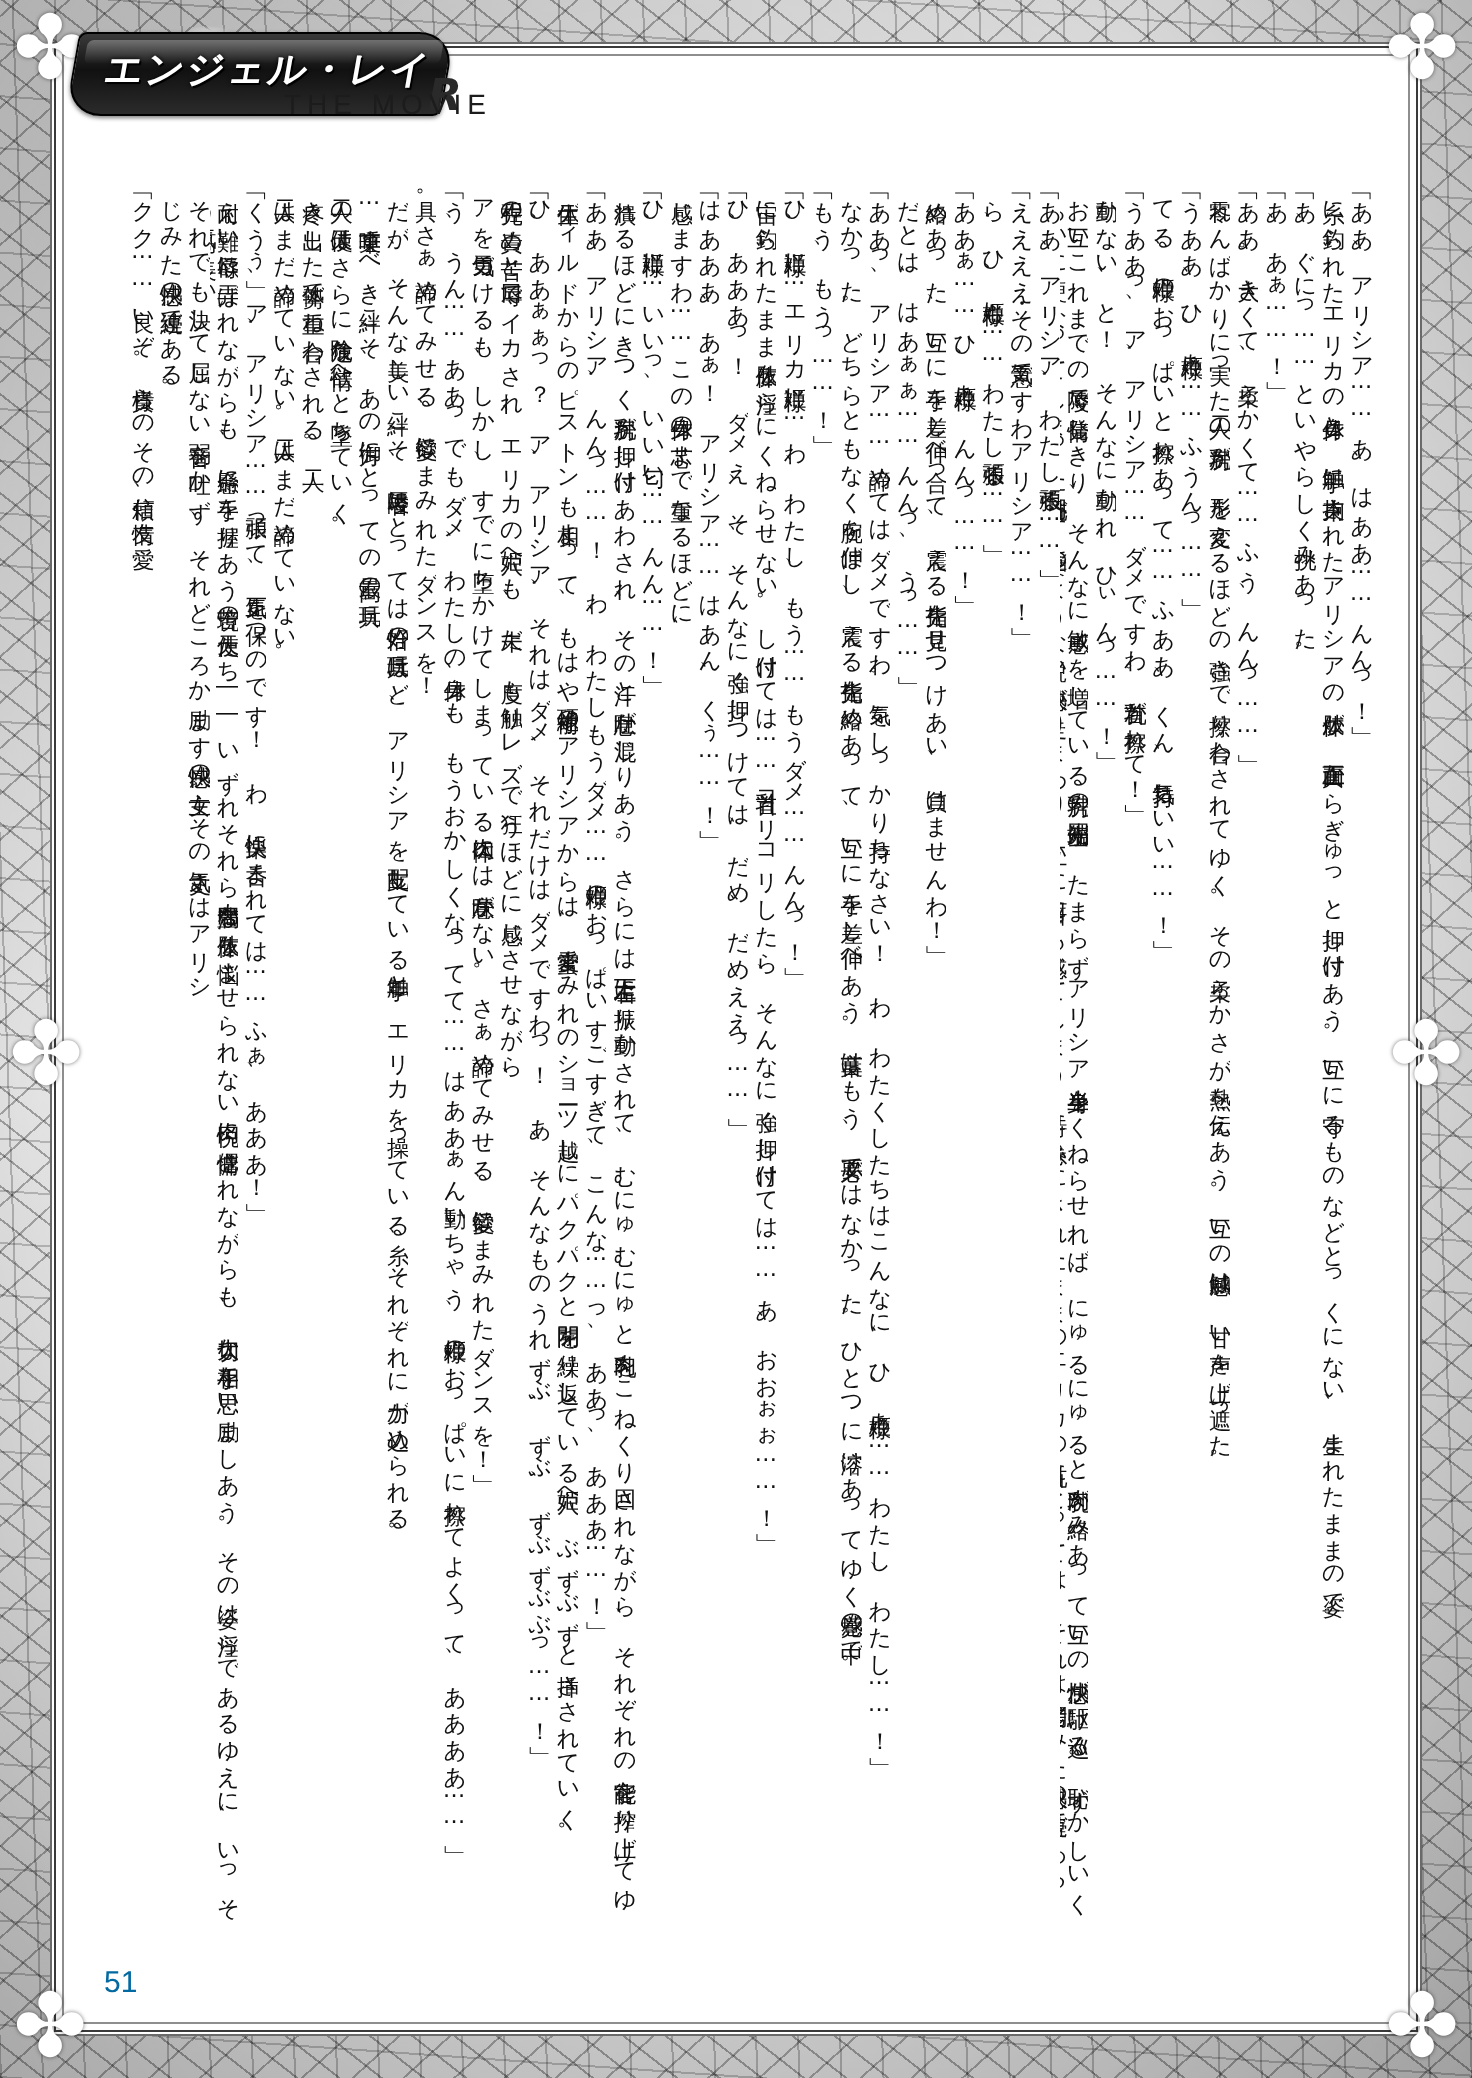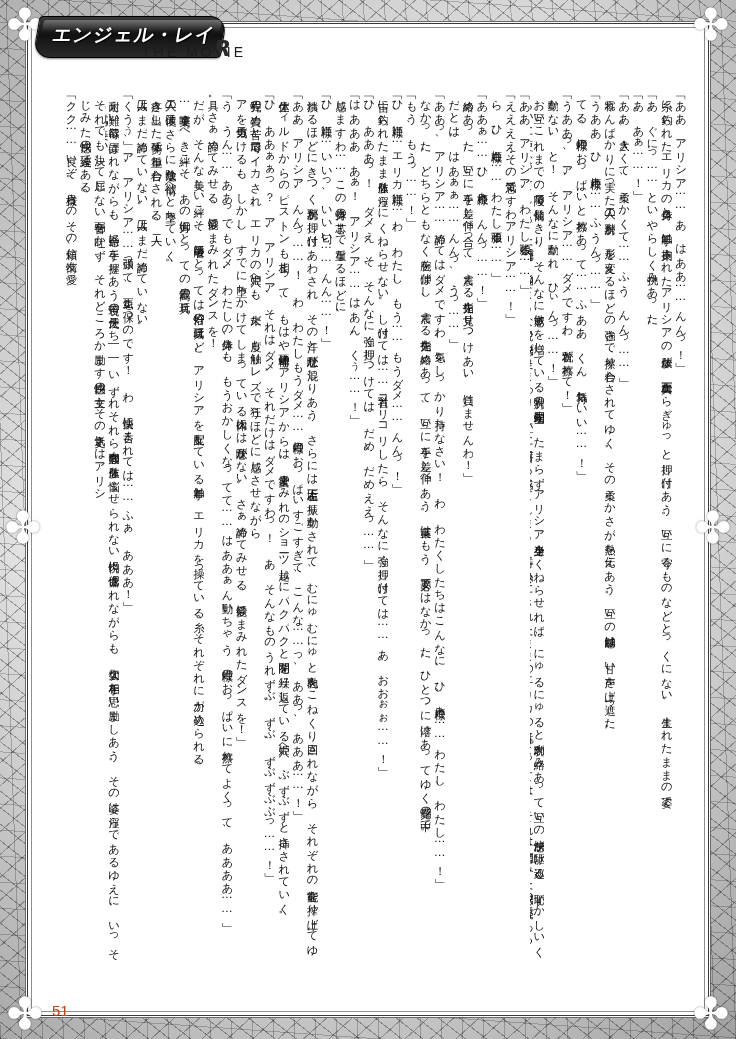--- a/index.html
+++ b/index.html
@@ -165,24 +165,24 @@
     width: 18.2px;
     white-space: pre-wrap;
     overflow: hidden;
     word-break: break-all;
   }
 
   
   .page-number {
     position: absolute;
     left: 52px;
-    bottom: 20px;
+    bottom: 39px;
     font-family: "Liberation Sans", sans-serif;
     font-size: 15px;
-    color: #c2410c;
+    color: #0369a1;
     z-index: 7;
   }
 </style>
 </head>
 <body>
 
 <div id="page">
 
   <div class="frame-outer"></div>
   <div class="frame-shade"></div>

